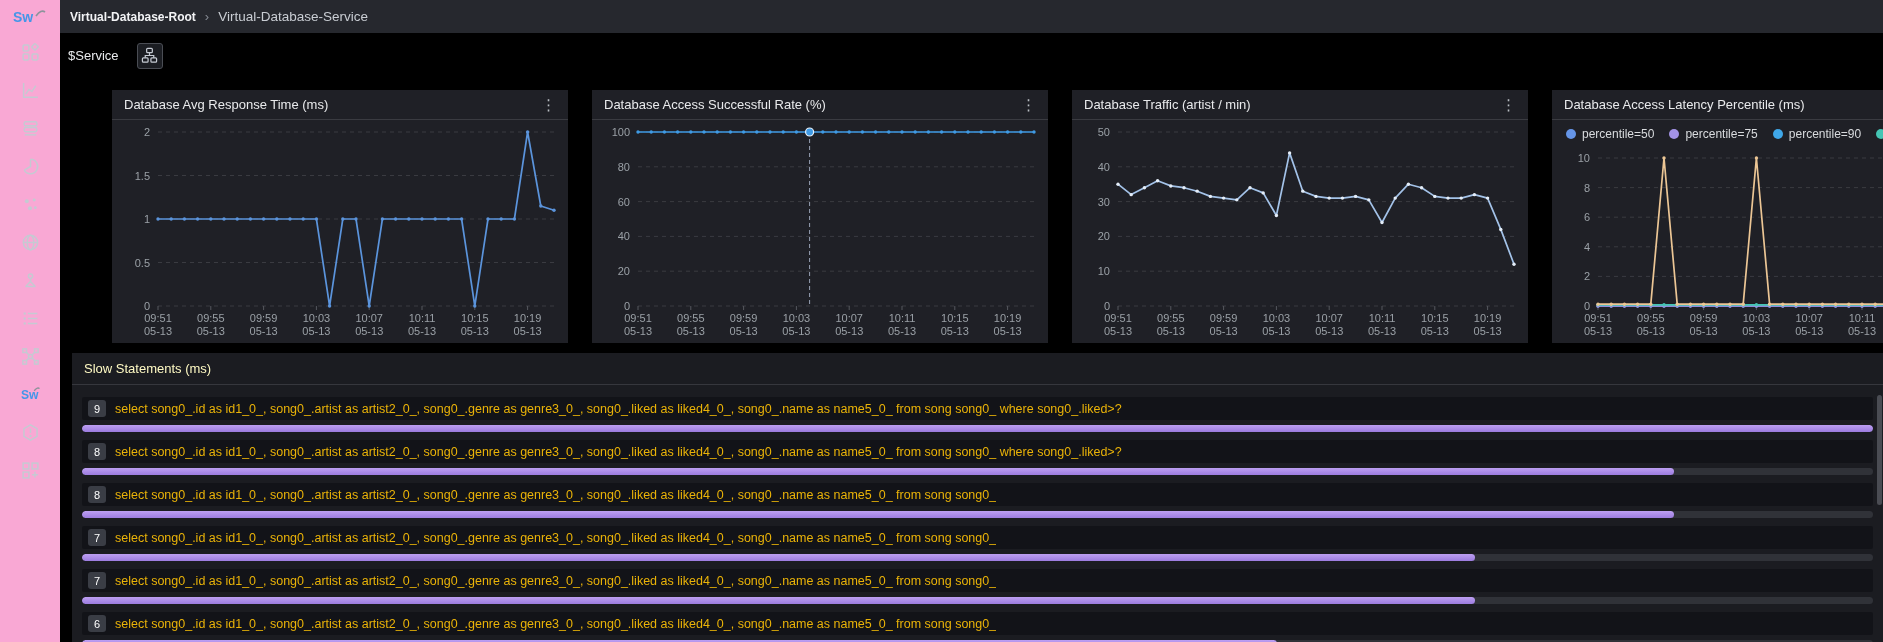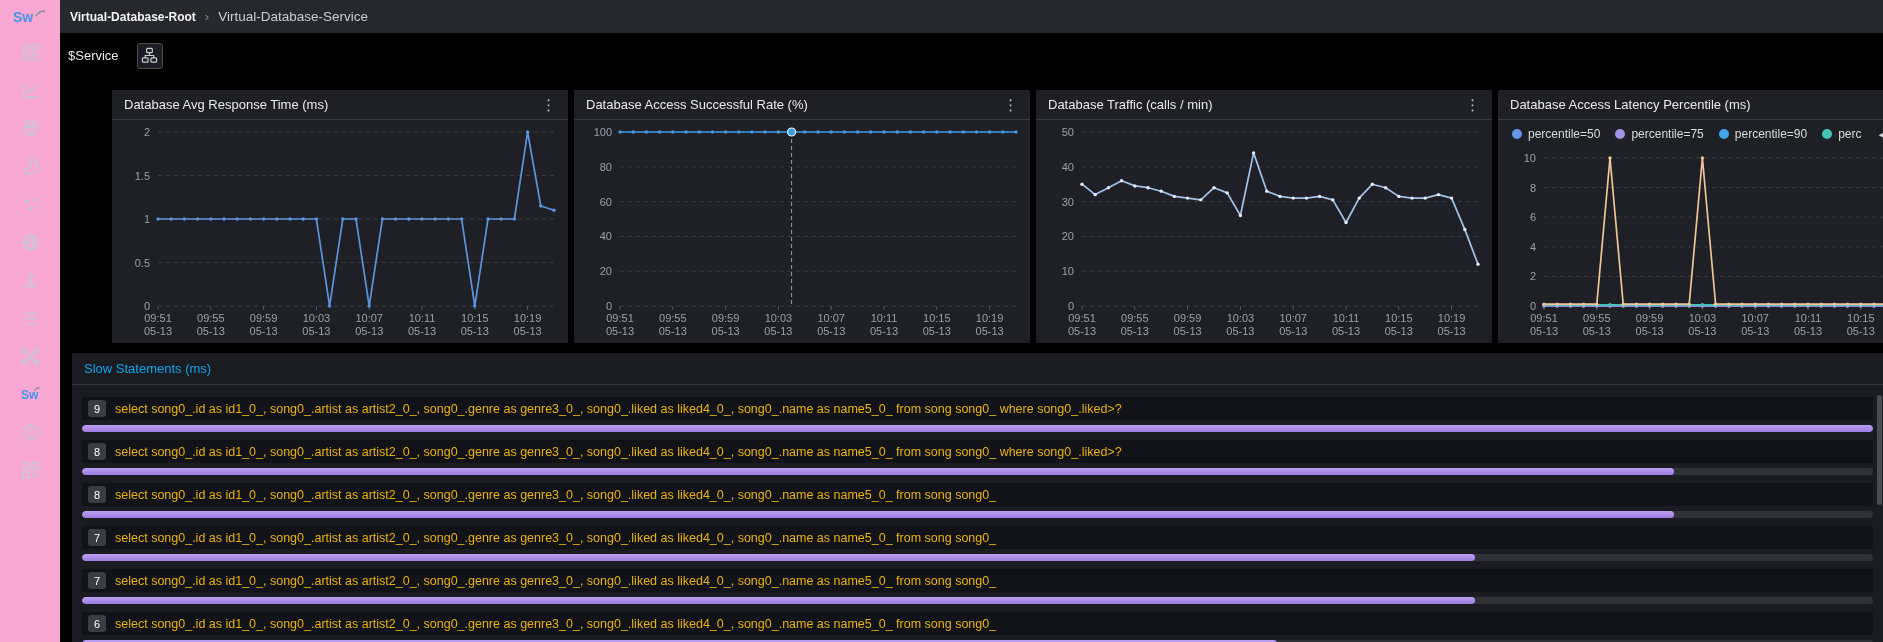--- a/index.html
+++ b/index.html
@@ -36,38 +36,38 @@
   .svc-label { font-size:13px; color:#e8eaed; margin-right:8px; }
   .select { height:26px; min-width:196px; background:#1b1d22; border:1px solid #4a4d54;
     border-radius:3px; color:#d4d7db; font-size:12.5px; display:flex; align-items:center;
     padding:0 26px 0 10px; position:relative; cursor:pointer; }
   .select .chev { position:absolute; right:8px; top:5px; color:#9aa0a8; font-size:11px; }
   .icon-btn { width:26px; height:26px; border:1px solid #4a4d54; border-radius:3px; background:#1b1d22;
     margin-left:10px; display:flex; align-items:center; justify-content:center; cursor:pointer; }
 
   
   .content { position:absolute; left:60px; top:78px; width:1823px; }
-  .charts-row { display:flex; gap:6px; margin:12px 0 0 12px;padding-left:40px; }
+  .charts-row { display:flex; gap:24px; margin:12px 0 0 12px;padding-left:40px; }
   .panel { width:456px; height:253px; background:#1f2026; flex:none; }
   .panel-header { height:30px; border-bottom:1px solid #3a3b41; display:flex; align-items:center;
     padding:0 12px; }
   .panel-title { font-size:13px; color:#e9eaec; }
   .kebab { margin-left:auto; color:#b9bdc3; font-size:15px; line-height:15px; cursor:pointer; }
   .plot { position:relative; height:222px; }
   .legend { position:absolute; left:14px; top:7px; right:2px; display:flex; align-items:center;
     gap:15px; overflow:hidden; white-space:nowrap; }
   .legend-item { display:flex; align-items:center; gap:6px; font-size:12px; color:#d9dbde; cursor:pointer; }
   .legend-dot { width:10px; height:10px; border-radius:50%; flex:none; }
   .legend-pager { color:#cfd3d8; font-size:11px; margin-left:2px; cursor:pointer; }
 
   
   .slow { margin:10px 0 0 12px; width:1811px; background:#1b1c21; position:relative; height:289px; }
   .slow-header { height:32px; display:flex; align-items:center; padding:0 12px;
     border-bottom:1px solid #36373d; }
-  .slow-title { font-size:13px; color:#0ea5e9;text-align:right; }
+  .slow-title { font-size:13px; color:#fef9c3;text-align:right; }
   .slow-rows { padding:12px 10px 0 10px; }
   .srow { margin-bottom:8px; }
   .srow-line { display:flex; align-items:center; background:#121318; padding:3px 6px; border-radius:2px; }
   .badge { min-width:18px; height:17px; background:#3a3d45; border-radius:3px; color:#fff;
     font-size:11px; display:flex; align-items:center; justify-content:center; padding:0 3px; flex:none; }
   .sql { font-size:12.5px; color:#eab308; margin-left:9px; white-space:nowrap; overflow:hidden; }
   .bar-track { height:7px; background:#303238; border-radius:4px; margin-top:5px; position:relative;
     overflow:hidden; }
   .bar-fill { position:absolute; left:0; top:0; height:100%; border-radius:4px;
     background:linear-gradient(#bd9ff2,#9c7cdf); }
@@ -371,21 +371,21 @@
             <circle cx="389.2" cy="12" r="1.7" fill="#3f9ae4"></circle>
             <circle cx="402.40000000000003" cy="12" r="1.7" fill="#3f9ae4"></circle>
             <circle cx="415.6" cy="12" r="1.7" fill="#3f9ae4"></circle>
             <circle cx="428.8" cy="12" r="1.7" fill="#3f9ae4"></circle>
             <circle cx="442" cy="12" r="1.7" fill="#3f9ae4"></circle>
             <circle cx="217.6" cy="12" r="4" fill="#3f9ae4" stroke="#eaf2fb" stroke-width="1.2"></circle>
           </svg></div>
       </div>
       <div class="panel">
         <div class="panel-header">
-          <span class="panel-title">Database Traffic (calls / min)</span>
+          <span class="panel-title">Database Traffic (artist / min)</span>
     <span class="kebab">⋮</span>
         </div>
         <div class="plot"><svg width="456" height="222">
             <line x1="46" x2="442" y1="186" y2="186" stroke="#3a3b41" stroke-dasharray="4 4" stroke-width="1"></line>
             <text x="38" y="190" text-anchor="end" fill="#9aa0a6" font-size="11" font-family="Liberation Sans,sans-serif">0</text>
             <line x1="46" x2="442" y1="151.20000000000002" y2="151.20000000000002" stroke="#3a3b41" stroke-dasharray="4 4" stroke-width="1"></line>
             <text x="38" y="155.20000000000002" text-anchor="end" fill="#9aa0a6" font-size="11" font-family="Liberation Sans,sans-serif">10</text>
             <line x1="46" x2="442" y1="116.39999999999999" y2="116.39999999999999" stroke="#3a3b41" stroke-dasharray="4 4" stroke-width="1"></line>
             <text x="38" y="120.39999999999999" text-anchor="end" fill="#9aa0a6" font-size="11" font-family="Liberation Sans,sans-serif">20</text>
             <line x1="46" x2="442" y1="81.60000000000001" y2="81.60000000000001" stroke="#3a3b41" stroke-dasharray="4 4" stroke-width="1"></line>

